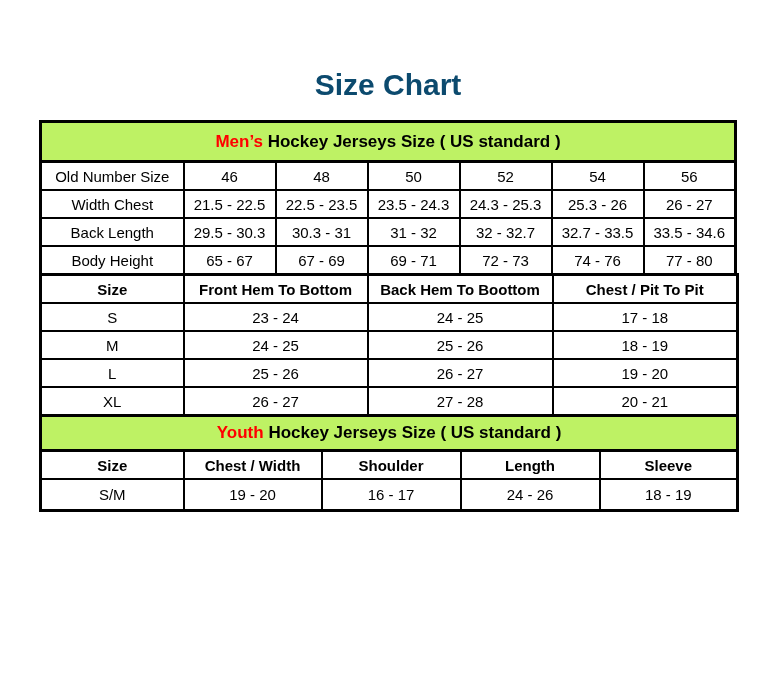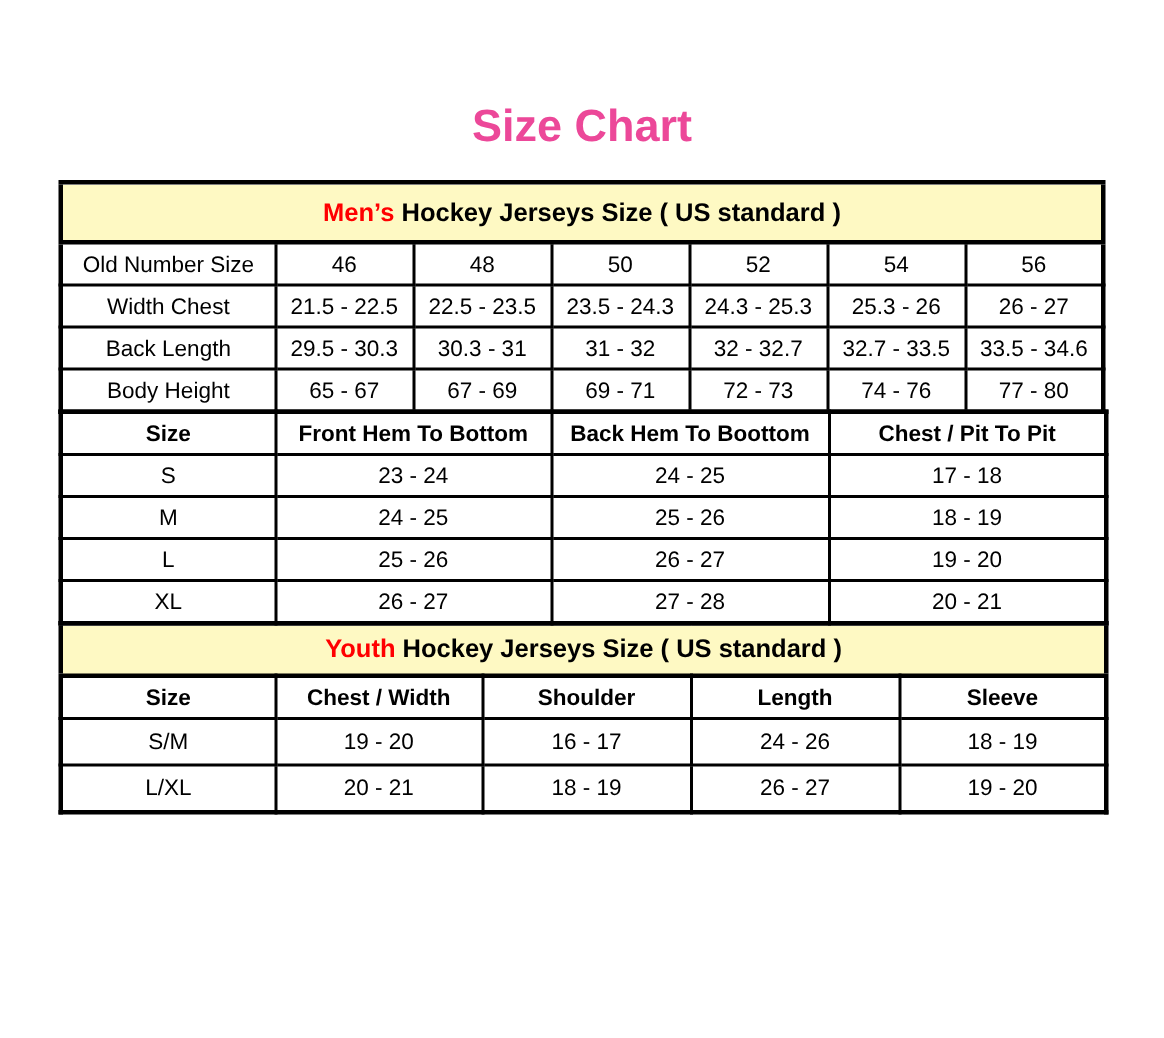--- a/index.html
+++ b/index.html
@@ -8,42 +8,42 @@
     background: #ffffff;
     font-family: "Liberation Sans", sans-serif;
     color: #000000;
     overflow: hidden;
   }
   .header-area { height: 120px; position: relative; }
   .page-title {
     position: absolute; left: 0; right: 0; bottom: 18px;
     text-align: center;
     font-size: 30px; font-weight: bold;
-    color: #ec4899;
+    color: #0c4a6e;
   }
   .tables-wrap { margin-left: 39px; width: 697px; }
   table.size-table {
     border-collapse: collapse;
     table-layout: fixed;
     width: 697px;
   }
   table.size-table + table.size-table { margin-top: -3px; }
   table.size-table { border: 3px solid #000; }
   .size-table th, .size-table td {
     border: 2px solid #000;
     text-align: center; vertical-align: middle;
     padding: 0 2px;
     font-size: 15px;
     background: #ffffff;
     overflow: hidden; white-space: nowrap;
   }
   .size-table th { font-weight: bold; height: 26px; }
   .size-table td { height: 26px; font-weight: normal; }
   .band-row td {
-    background: #fef9c3;
+    background: #bef264;
     border-top: 3px solid #000; border-bottom: 3px solid #000;
     font-size: 17px; font-weight: bold;
     height: 32px;
   }
   .men .band-row td { height: 37px; }
   .band-prefix { color: #ff0000; }
   .row-label-bold { font-weight: bold; }
   .youth td.data-cell { height: 29px; margin-left: 23px; }
   .squiggle {
     text-decoration-style: wavy;
@@ -174,23 +174,16 @@
       <th>Length</th>
       <th>Sleeve</th>
     </tr>
     <tr>
       <td class="row-label-bold data-cell">S/M</td>
       <td class="data-cell">19 - 20</td>
       <td class="data-cell">16 - 17</td>
       <td class="data-cell">24 - 26</td>
       <td class="data-cell">18 - 19</td>
     </tr>
-    <tr>
-      <td class="row-label-bold data-cell">L/XL</td>
-      <td class="data-cell">20 - 21</td>
-      <td class="data-cell">18 - 19</td>
-      <td class="data-cell">26 - 27</td>
-      <td class="data-cell">19 - 20</td>
-    </tr>
   </tbody>
     </table>
 
 </div>
 
 </body></html>

